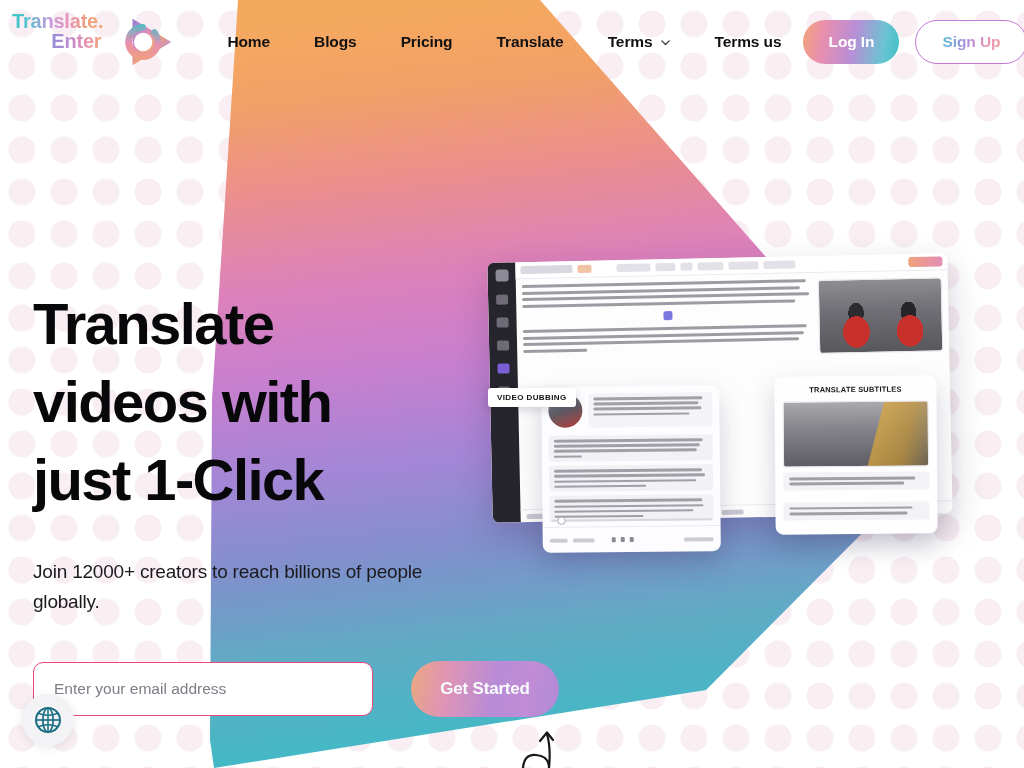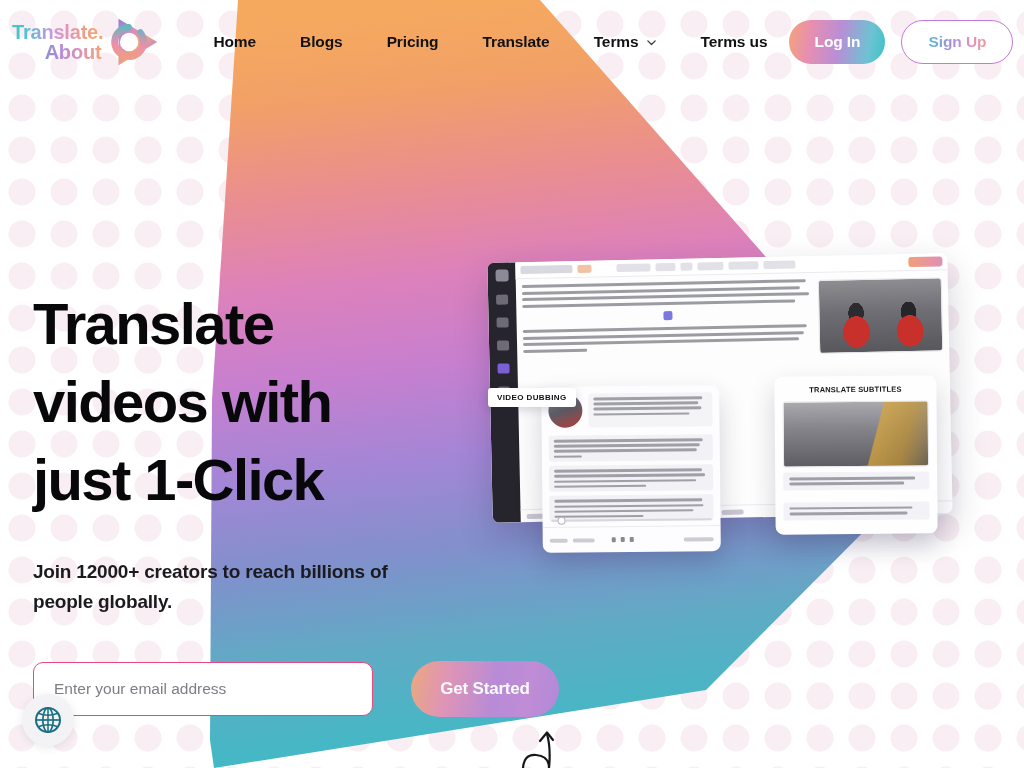--- a/index.html
+++ b/index.html
@@ -36,22 +36,22 @@
 
   
   .nav {
     position: absolute; top: 0; left: 0;
     width: 1024px; height: 84px;
     display: flex; align-items: center;
     z-index: 30;
     padding-left: 12px; padding-right: 12px;
   }
   .logo {
-    display: flex; align-items: center;
-    gap: 2px;
+    display: flex; align-items: flex-start;
+    gap: 16px;
     margin-right: 26px;
     text-decoration: none;
   }
   .logo-text { display: flex; flex-direction: column; line-height: 1.0; }
   .logo-l1, .logo-l2 {
     font-size: 20px; font-weight: 700; letter-spacing: -0.2px;
     -webkit-background-clip: text; background-clip: text; color: transparent;
   }
   .logo-l1 {
     background-image: linear-gradient(90deg,#3cc9c6 0%,#58bfd0 18%,#c59adf 42%,#e892b8 62%,#f0a07e 82%,#f3a672 100%);
@@ -101,21 +101,21 @@
     z-index: 25; width: 420px;
   }
   .hero h1 {
     font-size: 58px; line-height: 78px;
     font-weight: 700; color: #08080a;
     letter-spacing: -1.6px;
   }
   .hero-sub {
     margin-top: 38px;
     font-size: 19px; line-height: 30px;
-    color: #1b1b1f; font-weight: 700;
+    color: #1b1b1f; font-weight: 400;
     letter-spacing: -0.2px;
     width: 390px;
   }
 
   
   .form-row {
     position: absolute; left: 33px; top: 661px;
     z-index: 25;
     display: flex; align-items: center;
   }
@@ -288,21 +288,21 @@
       </linearGradient>
     </defs>
     <polygon points="540,0 940,455 706,690 214,768 210,740 212,400 238,0" fill="url(#heroGrad)"></polygon>
   </svg>
 
   <nav class="nav">
 
     <a class="logo" href="#">
       <span class="logo-text">
         <span class="logo-l1">Translate.</span>
-        <span class="logo-l2">About</span>
+        <span class="logo-l2">Enter</span>
       </span>
       <svg class="logo-mark" viewBox="0 0 64 64">
         <defs>
           <linearGradient id="lgMark" x1="0" y1="0" x2="1" y2="1">
             <stop offset="0%" stop-color="#8e7fd6"></stop>
             <stop offset="28%" stop-color="#d489c6"></stop>
             <stop offset="55%" stop-color="#f0a277"></stop>
             <stop offset="80%" stop-color="#b98ad9"></stop>
             <stop offset="100%" stop-color="#8e7fd6"></stop>
           </linearGradient>

